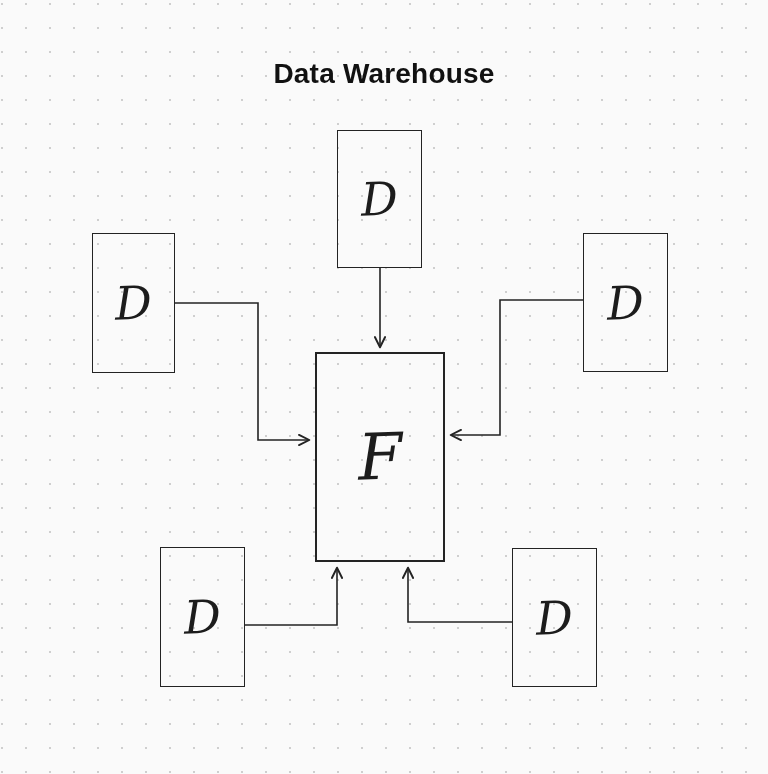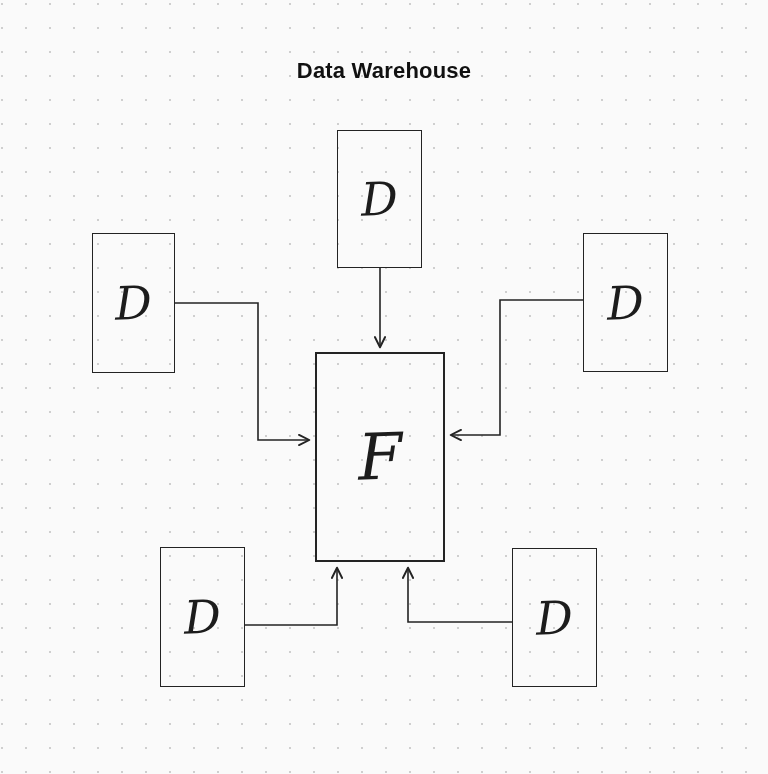--- a/index.html
+++ b/index.html
@@ -20,21 +20,21 @@
     background-image: radial-gradient(circle, #cfcfcf 1.3px, transparent 1.4px);
     background-size: 24px 24px;
     background-position: 14px 16px;
   }
   .diagram-title {
     position: absolute;
     top: 58px;
     left: 0;
     right: 0;
     text-align: center;
-    font-size: 22px;
+    font-size: 28px;
     font-weight: 600;
     letter-spacing: 0.2px;
     color: #111111;
     font-family: "Liberation Sans", sans-serif;
   }
   .edges-layer {
     position: absolute;
     top: 0;
     left: 0;
     width: 768px;

